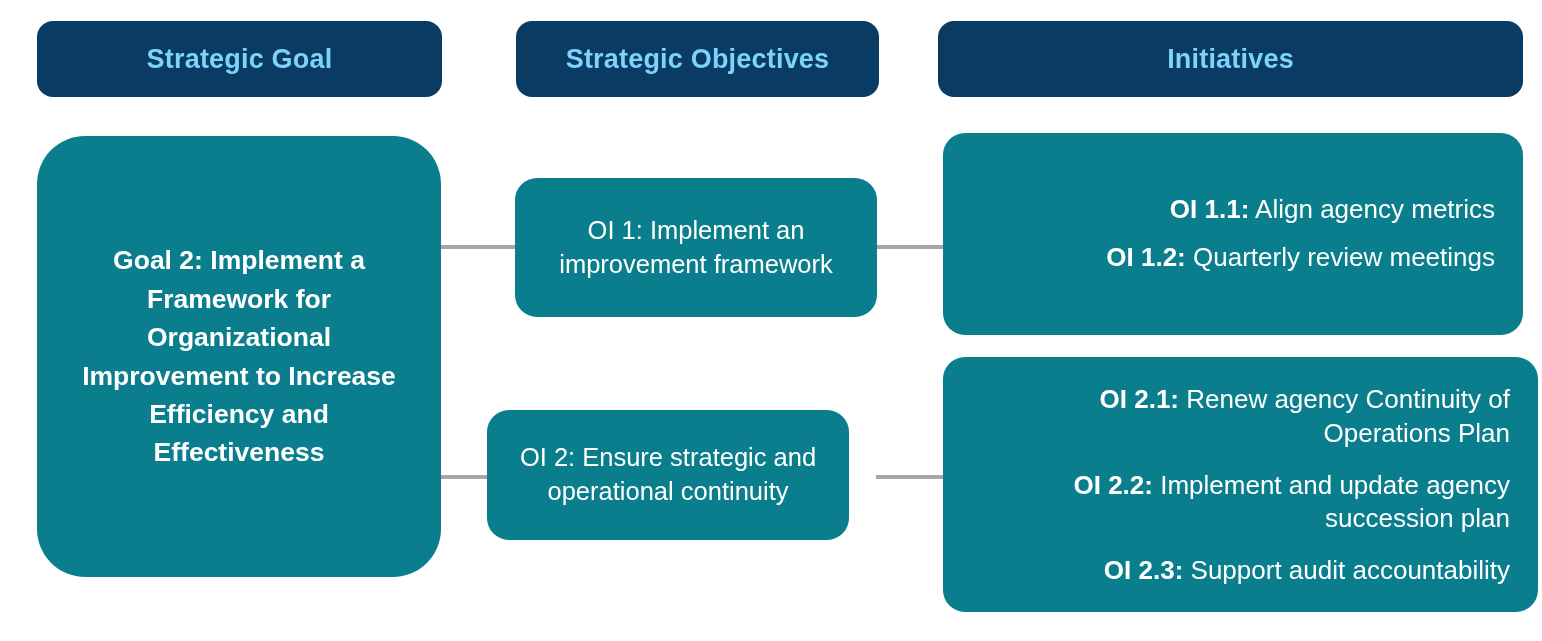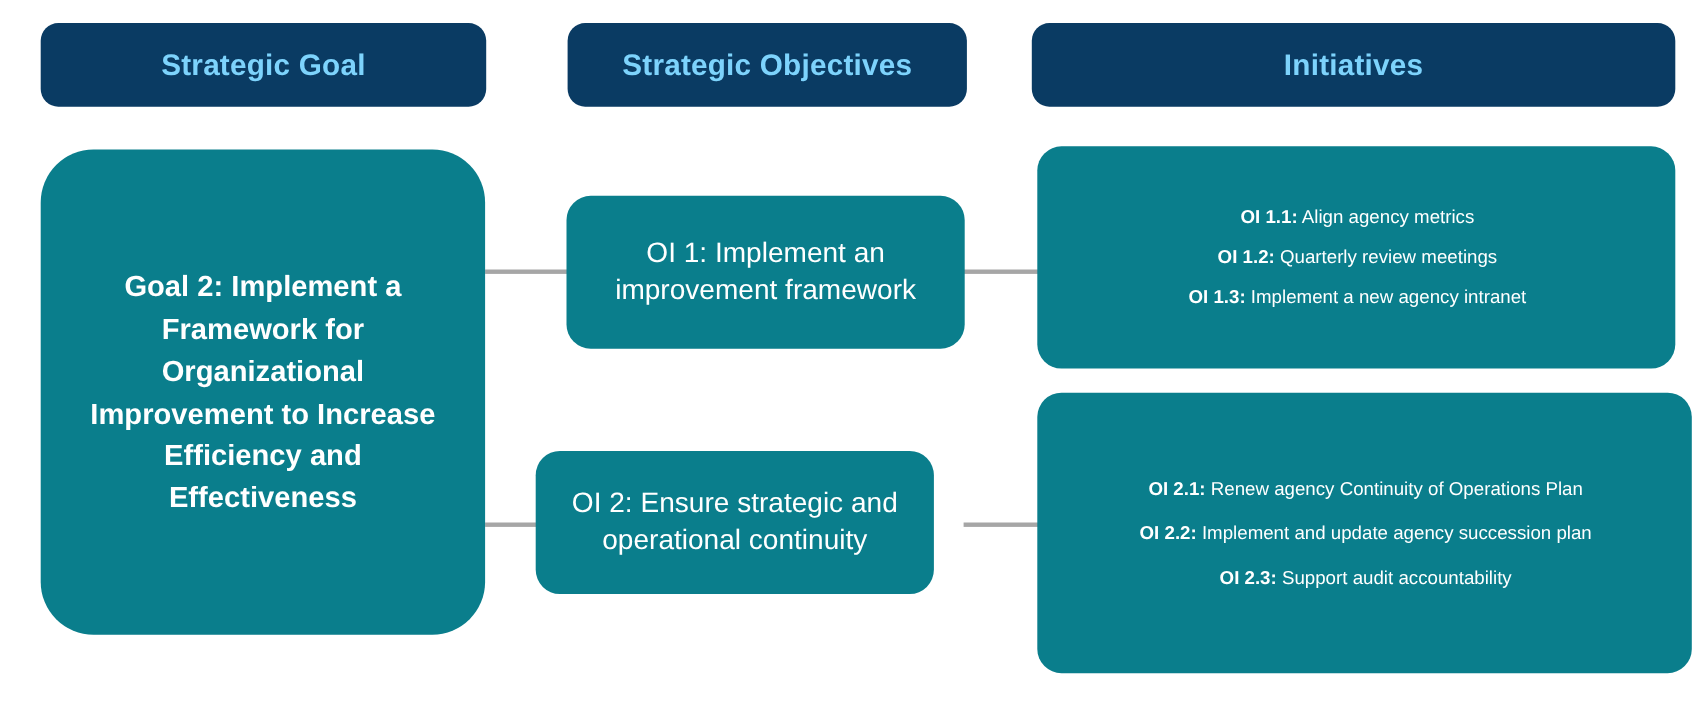--- a/index.html
+++ b/index.html
@@ -111,24 +111,24 @@
     border-radius: 22px;
     padding: 16px 28px 14px 30px;
   }
   .init-list {
     display: flex;
     flex-direction: column;
     justify-content: center;
     height: 100%;
   }
   .init-item {
-    font-size: 17px;
+    font-size: 26px;
     line-height: 1.3;
     margin: 7px 0;
-    text-align: center;
+    text-align: right;
   }
   #box-init2 .init-item { margin: 9px 0; }
   .init-item .lead { font-weight: bold; }
 
   
   .connector {
     position: absolute;
     background: #a6a6a6;
     height: 4px;
   }
@@ -176,23 +176,20 @@
   </div>
 
   <div class="teal-box" id="box-init1">
     <div class="init-list">
       <div class="init-item">
         <span class="lead">OI 1.1:</span><span> Align agency metrics</span>
       </div>
       <div class="init-item">
         <span class="lead">OI 1.2:</span><span> Quarterly review meetings</span>
       </div>
-      <div class="init-item">
-        <span class="lead">OI 1.3:</span><span> Implement a new agency intranet</span>
-      </div>
     </div>
   </div>
 
   <div class="teal-box" id="box-init2">
     <div class="init-list">
       <div class="init-item">
         <span class="lead">OI 2.1:</span><span> Renew agency Continuity of Operations Plan</span>
       </div>
       <div class="init-item">
         <span class="lead">OI 2.2:</span><span> Implement and update agency succession plan</span>

